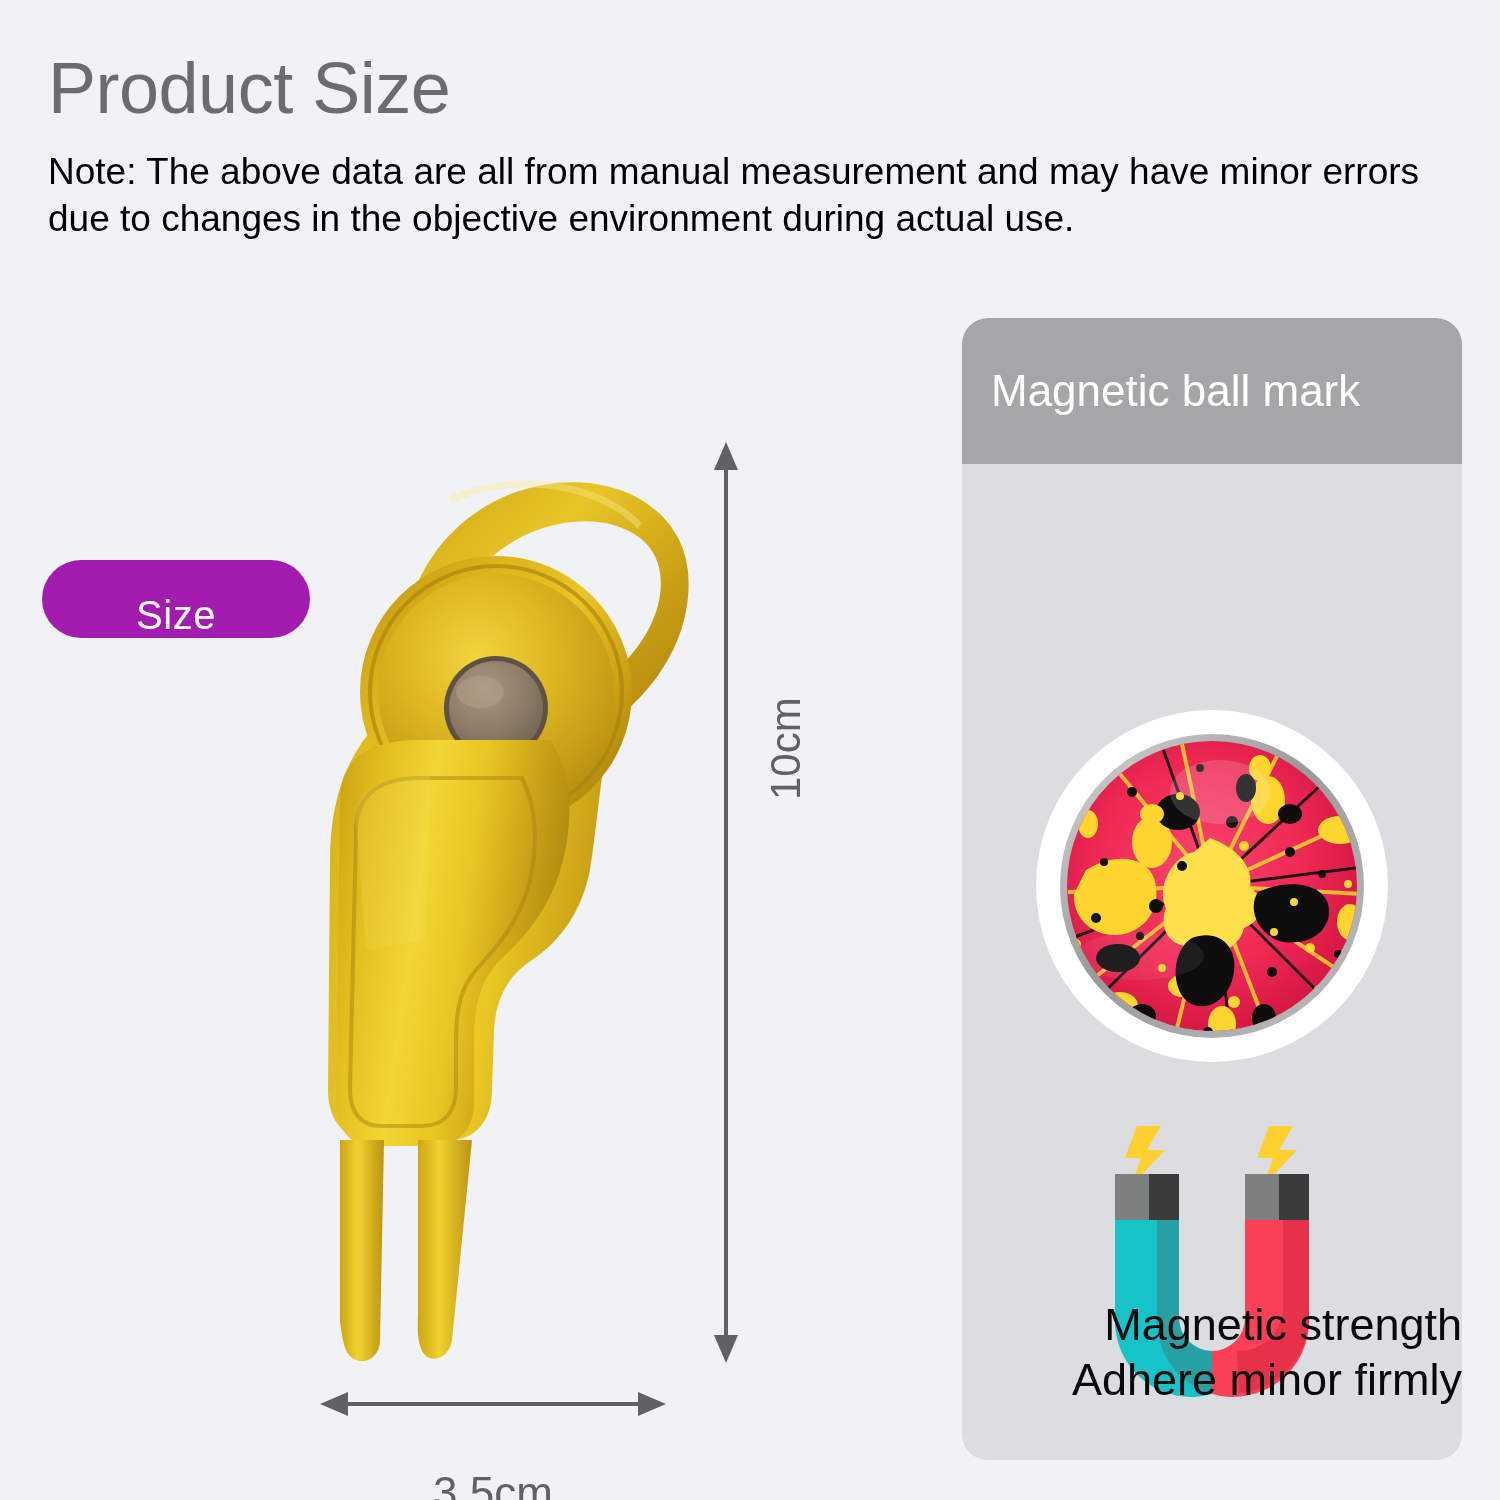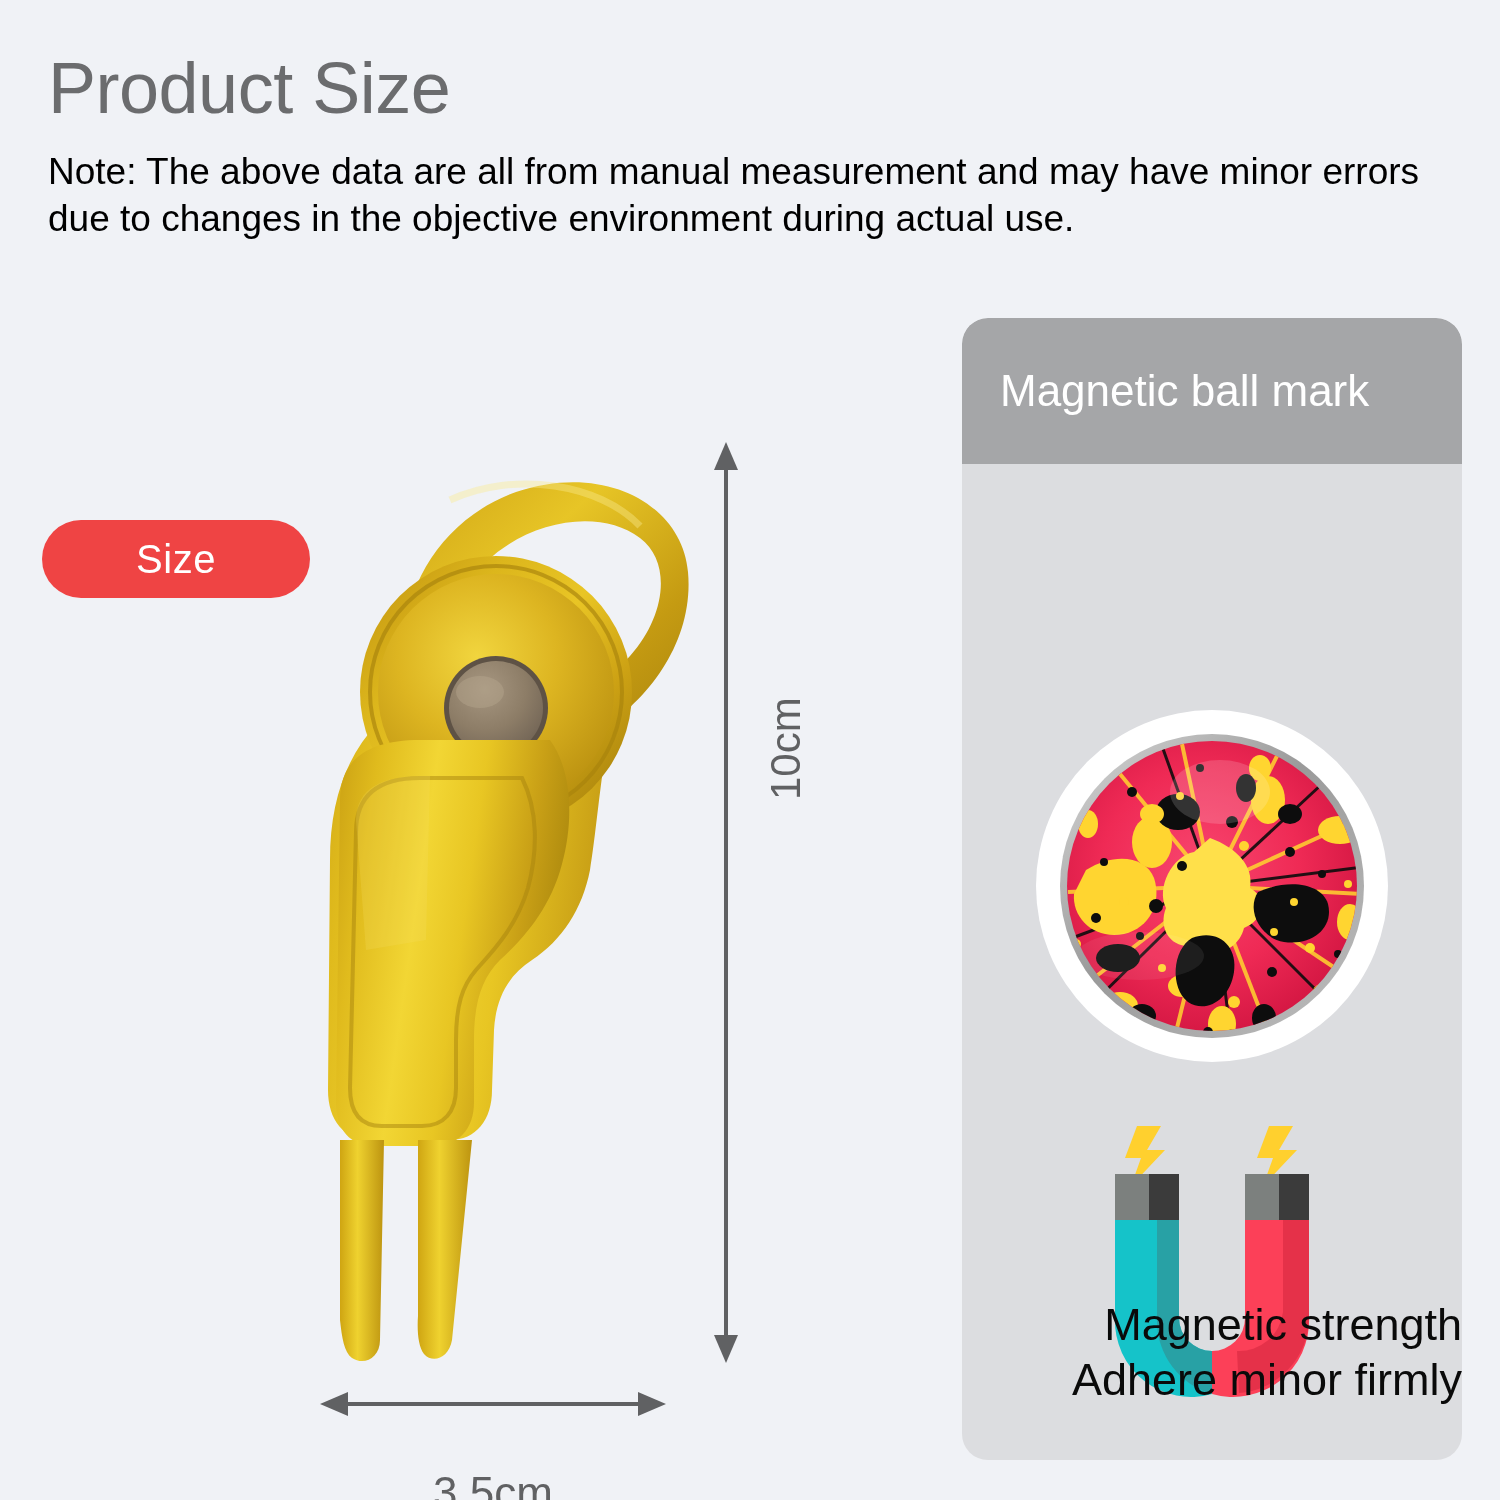--- a/index.html
+++ b/index.html
@@ -38,27 +38,27 @@
     font-weight: 400;
     color: #000000;
     line-height: 1.28;
     width: 1400px;
   }
 
   
   #size-pill {
     position: absolute;
     left: 42px;
-    top: 520px;
+    top: 560px;
     width: 268px;
     height: 78px;
     border-radius: 39px;
-    background: #ef4444;
+    background: #a21caf;
     display: flex;
-    align-items: center;
+    align-items: flex-end;
     justify-content: center;
   }
   #size-pill-label {
     color: #ffffff;
     font-size: 40px;
     font-weight: 400;
     letter-spacing: 0.5px;
   }
 
   
@@ -123,21 +123,21 @@
     border-radius: 26px;
     background: #dcdde0;
     overflow: hidden;
   }
   #panel-header {
     height: 146px;
     background: #a5a6a8;
     border-radius: 26px 26px 0 0;
     display: flex;
     align-items: center;
-    padding-left: 38px;
+    padding-left: 29px;
     box-sizing: border-box;
   }
   #panel-header-title {
     color: #ffffff;
     font-size: 44px;
     font-weight: 400;
     white-space: nowrap;
   }
   #panel-body {
     position: relative;

